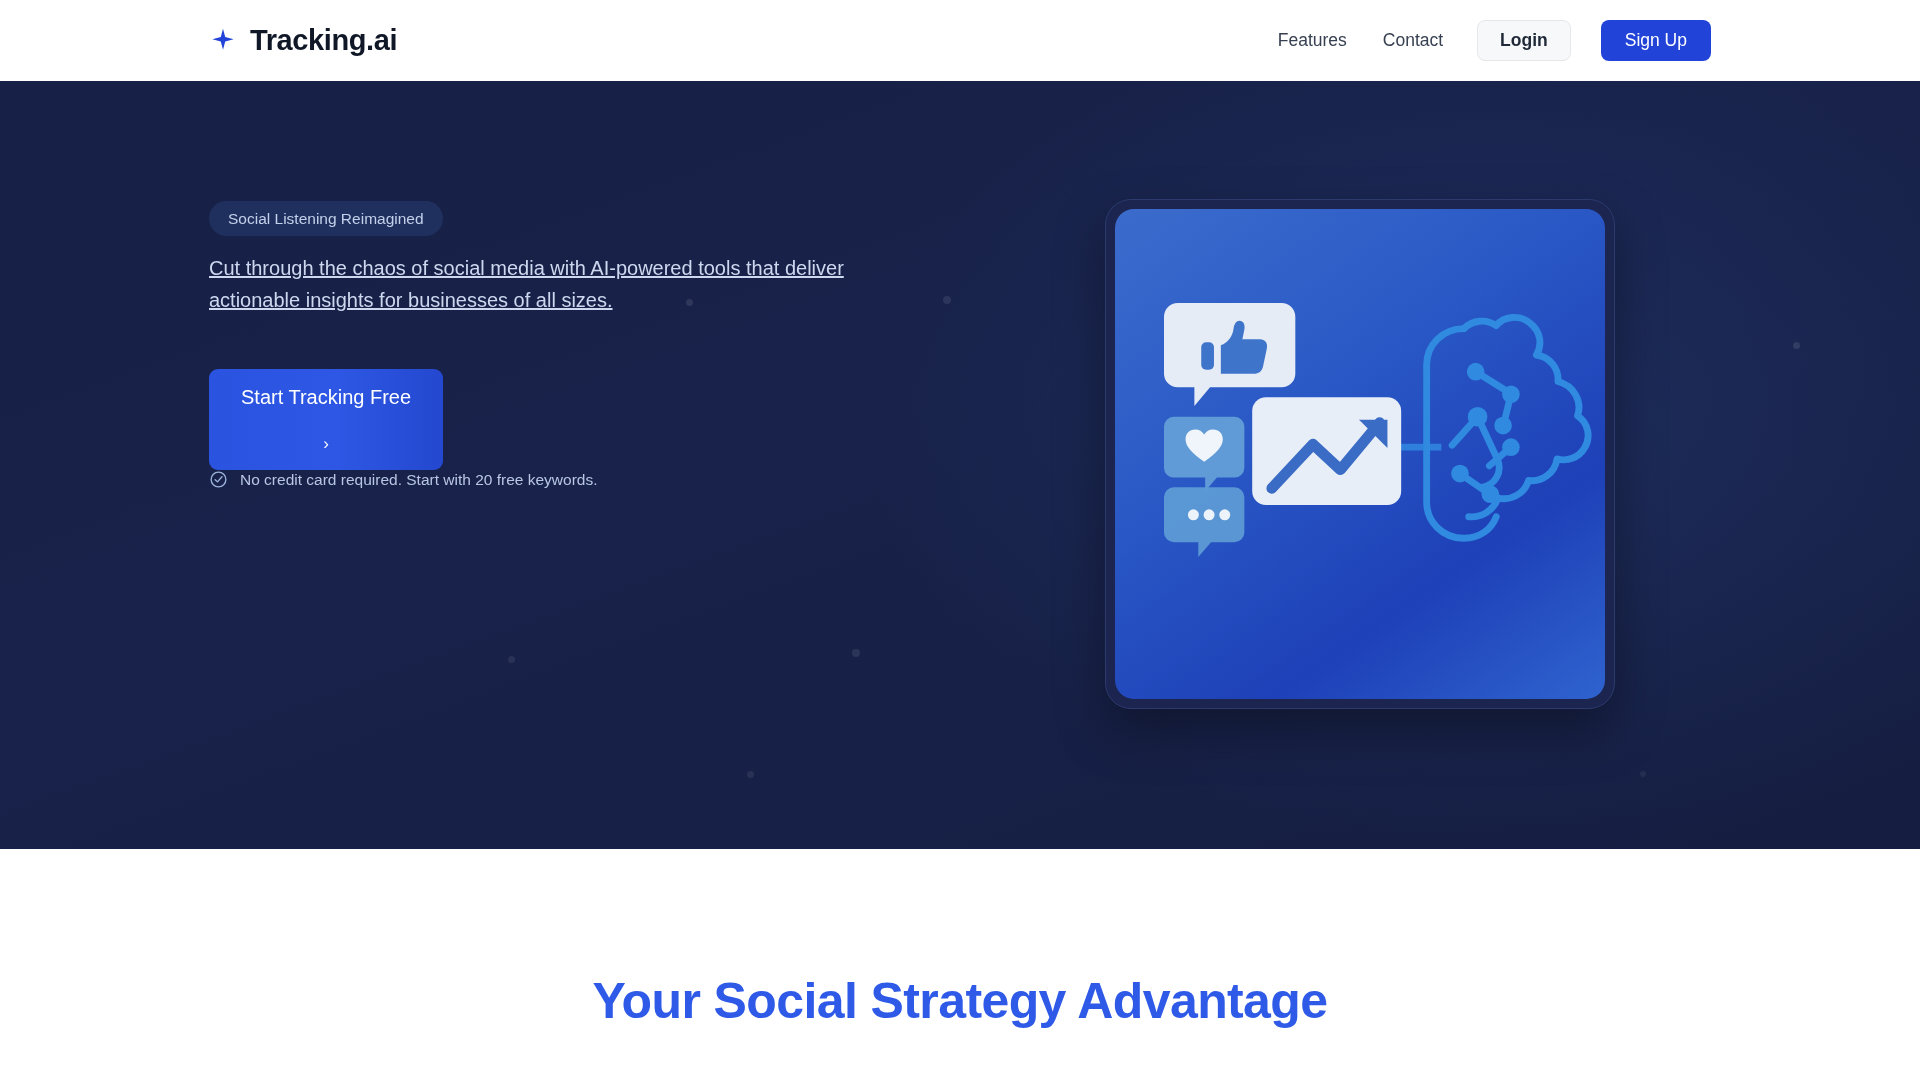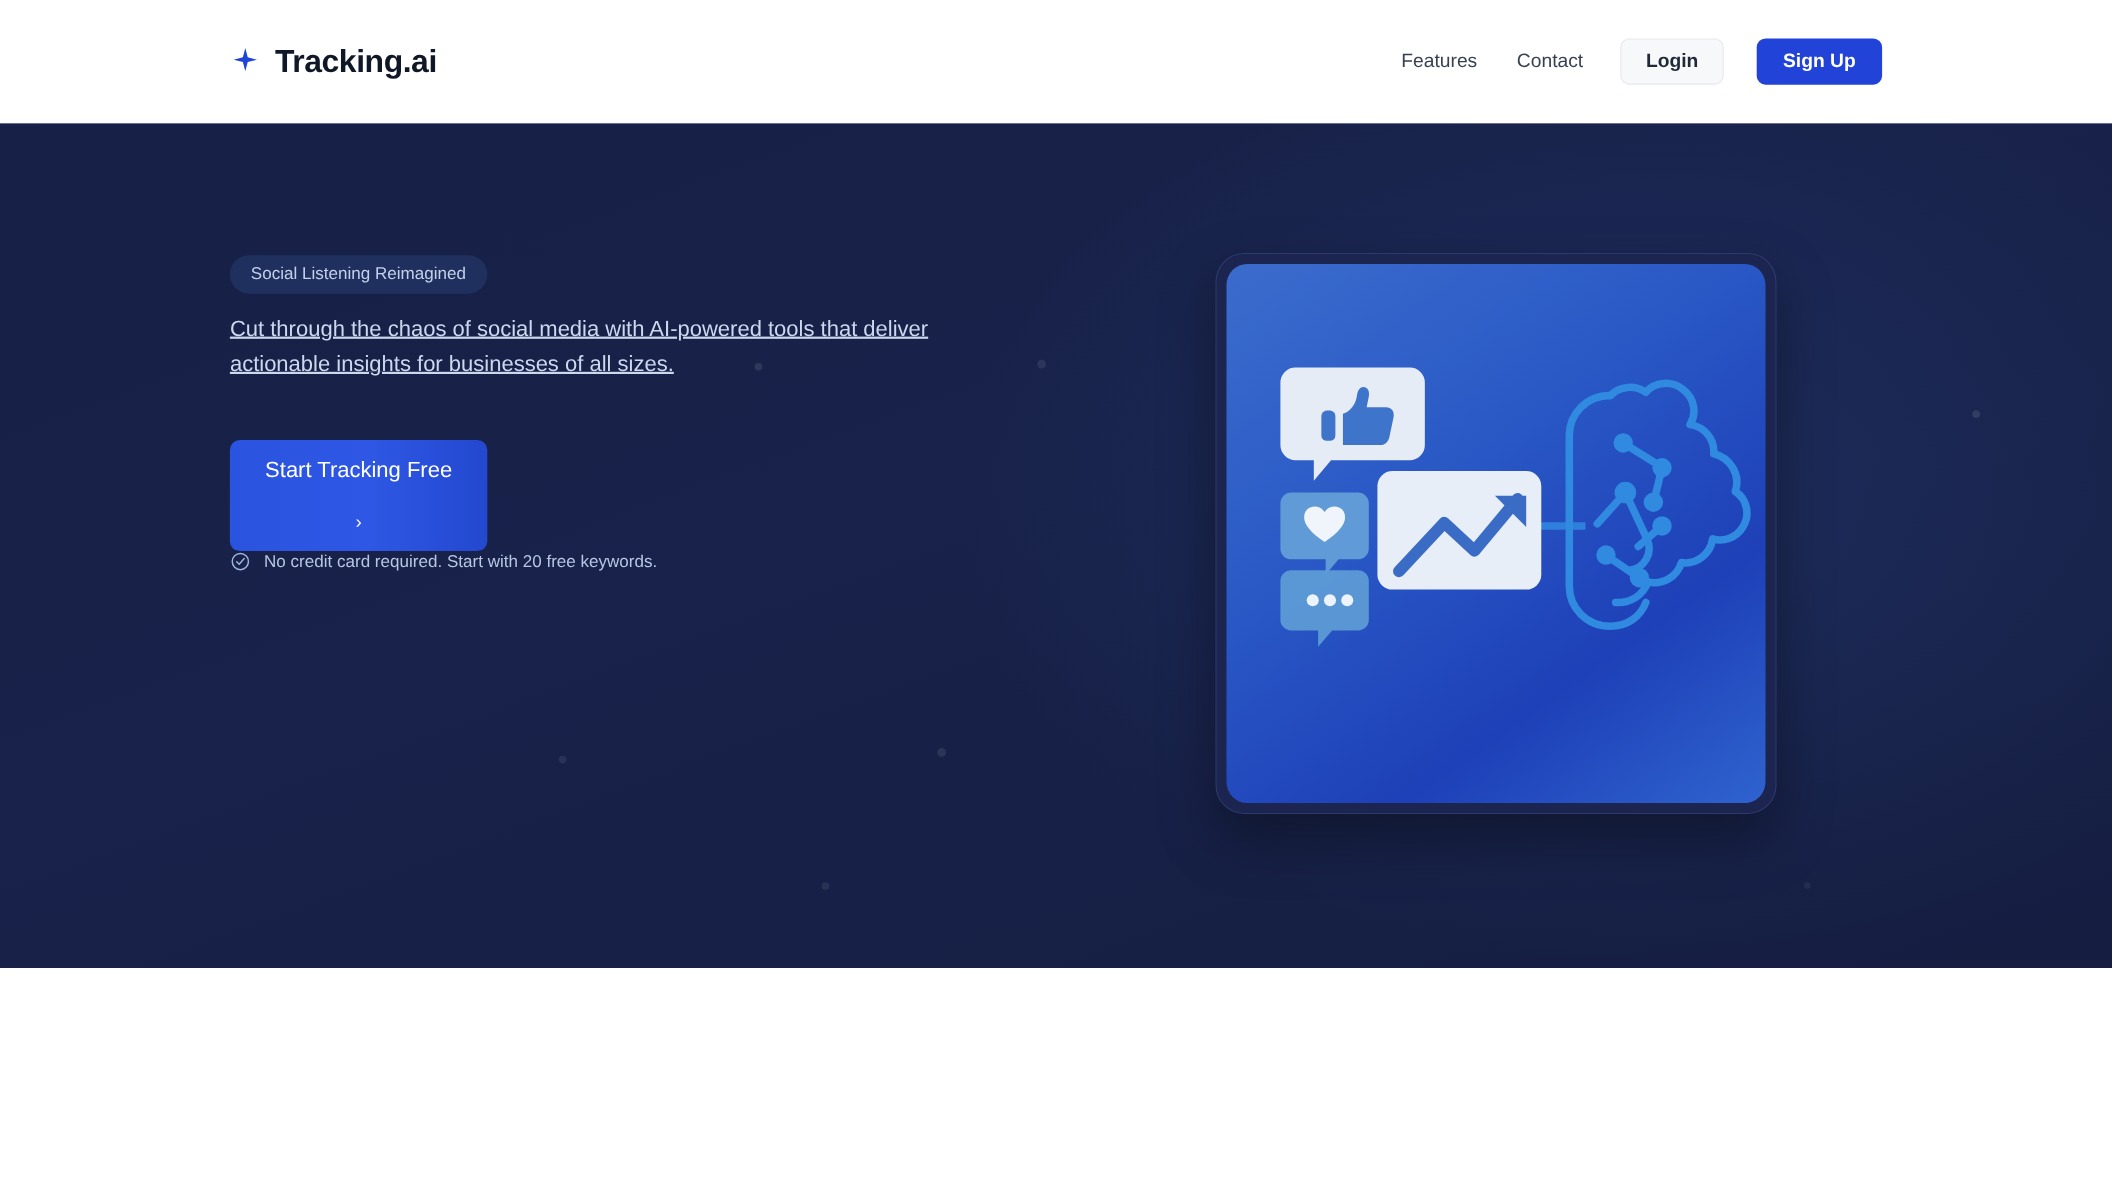--- a/index.html
+++ b/index.html
@@ -5,21 +5,21 @@
   * { margin:0; padding:0; box-sizing:border-box; }
   html,body { width:1920px; height:1080px; overflow:hidden; }
   body {
     font-family:"Liberation Sans", sans-serif;
     background:#ffffff;
     -webkit-font-smoothing:antialiased;
   }
 
   
   .navbar {
-    height:112px;
+    height:81px;
     background:#ffffff;
     display:flex;
     align-items:center;
     justify-content:space-between;
     padding:0 209px 0 209px;
     position:relative;
     z-index:5;
   }
   .brand { display:flex; align-items:center; gap:13px; }
   .brand-icon { width:28px; height:28px; display:block; flex:0 0 auto; }
@@ -48,21 +48,21 @@
     border-radius:8px;
     padding:10px 22px;
     margin-left:16px;
     line-height:1.1;
     white-space:nowrap;
     cursor:pointer;
     font-family:"Liberation Sans", sans-serif;
   }
   .btn-signup {
     font-size:17.5px;
-    font-weight:bold;
+    font-weight:normal;
     color:#ffffff;
     background:#2143d8;
     border:none;
     border-radius:8px;
     padding:11px 24px;
     margin-left:30px;
     line-height:1.1;
     white-space:nowrap;
     cursor:pointer;
     font-family:"Liberation Sans", sans-serif;
@@ -309,14 +309,15 @@
             </g>
           </svg>
         </div>
       </div>
     </div>
   </div>
 </section>
 
 <section class="section">
   <h2 class="sec-title">
+    <span class="sec-title-accent">Your Social Strategy Advantage</span>
   </h2>
 </section>
 
 </body></html>

